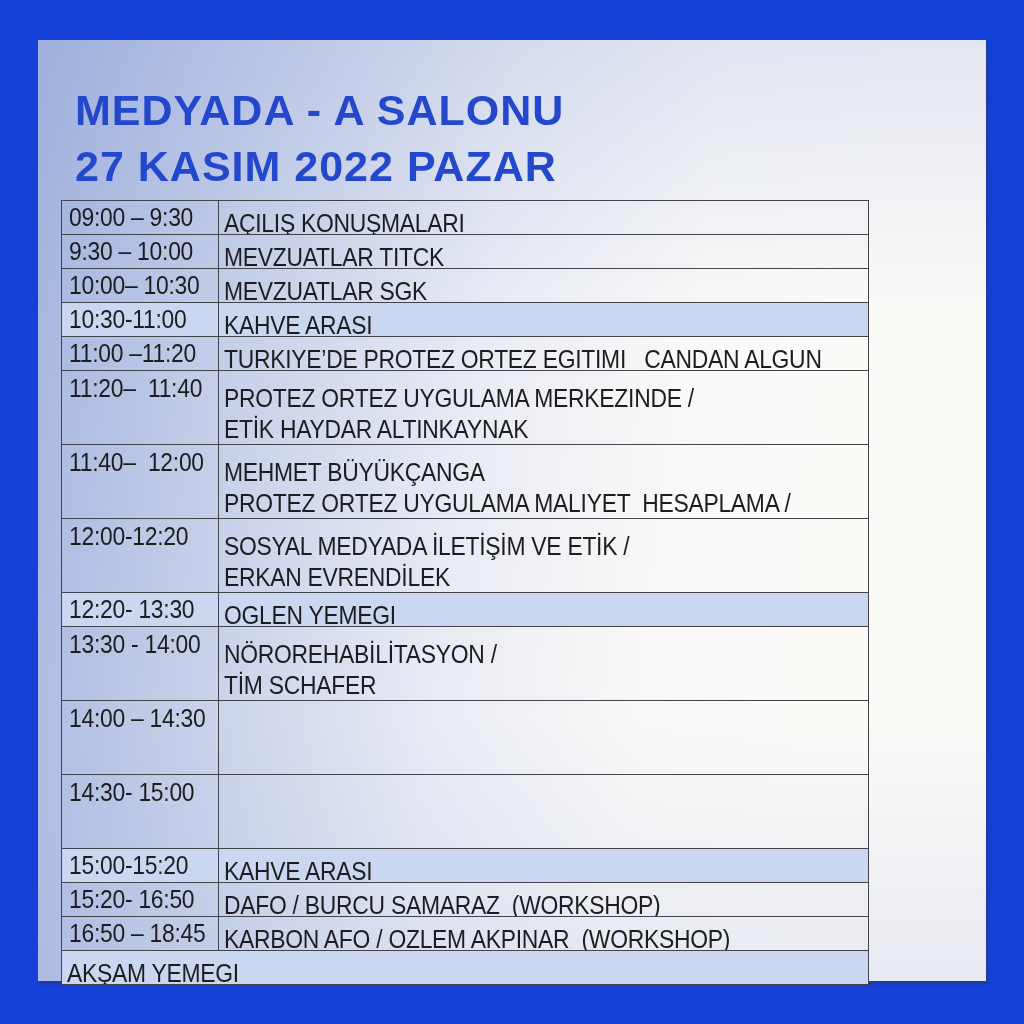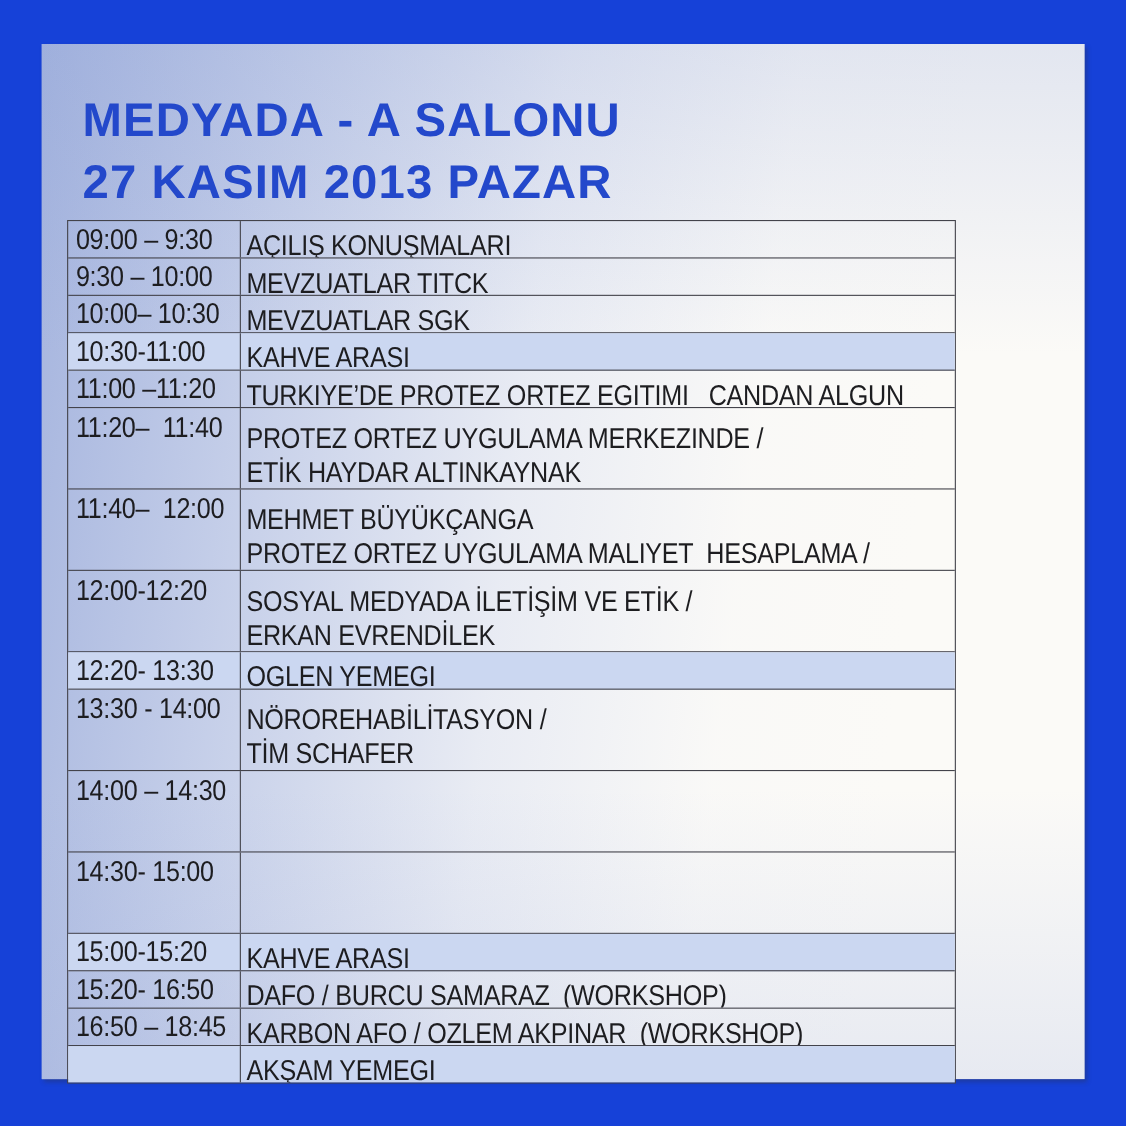--- a/index.html
+++ b/index.html
@@ -32,21 +32,21 @@
     color:#2348cb;
     white-space:pre;
   }
   .schedule {
     position:absolute;
     left:23px; top:160px;
     width:806px;
     border:1px solid #43434b;
   }
   .row { display:flex; border-bottom:1px solid #43434b; background:transparent; }
-  .row:last-child { border-bottom:none; }
+  .row:last-child { border-bottom:none;flex-direction:column; }
   .row.single { height:33px; }
   .row.double { height:73px; }
   .row.hl { background:#cbd7f1;text-align:right; }
   .cell { box-sizing:border-box; }
   .cell.time {
     width:157px;
     border-right:1px solid #43434b;
     display:flex;
     align-items:center;
     padding-left:7px;
@@ -73,21 +73,21 @@
     transform-origin:0 50%;
     white-space:pre;
   }
 </style>
 </head>
 <body>
 
 <div class="panel">
   <div class="title">
     <div class="title-line">MEDYADA - A SALONU</div>
-    <div class="title-line">27 KASIM 2013 PAZAR</div>
+    <div class="title-line">27 KASIM 2022 PAZAR</div>
   </div>
   <div class="schedule" id="schedule-table">
       <div class="row single">
         <div class="cell time">
           <span class="txt">09:00 – 9:30</span>
         </div>
         <div class="cell content">
           <div class="line">
             <span class="txt">AÇILIŞ KONUŞMALARI</span>
           </div>

